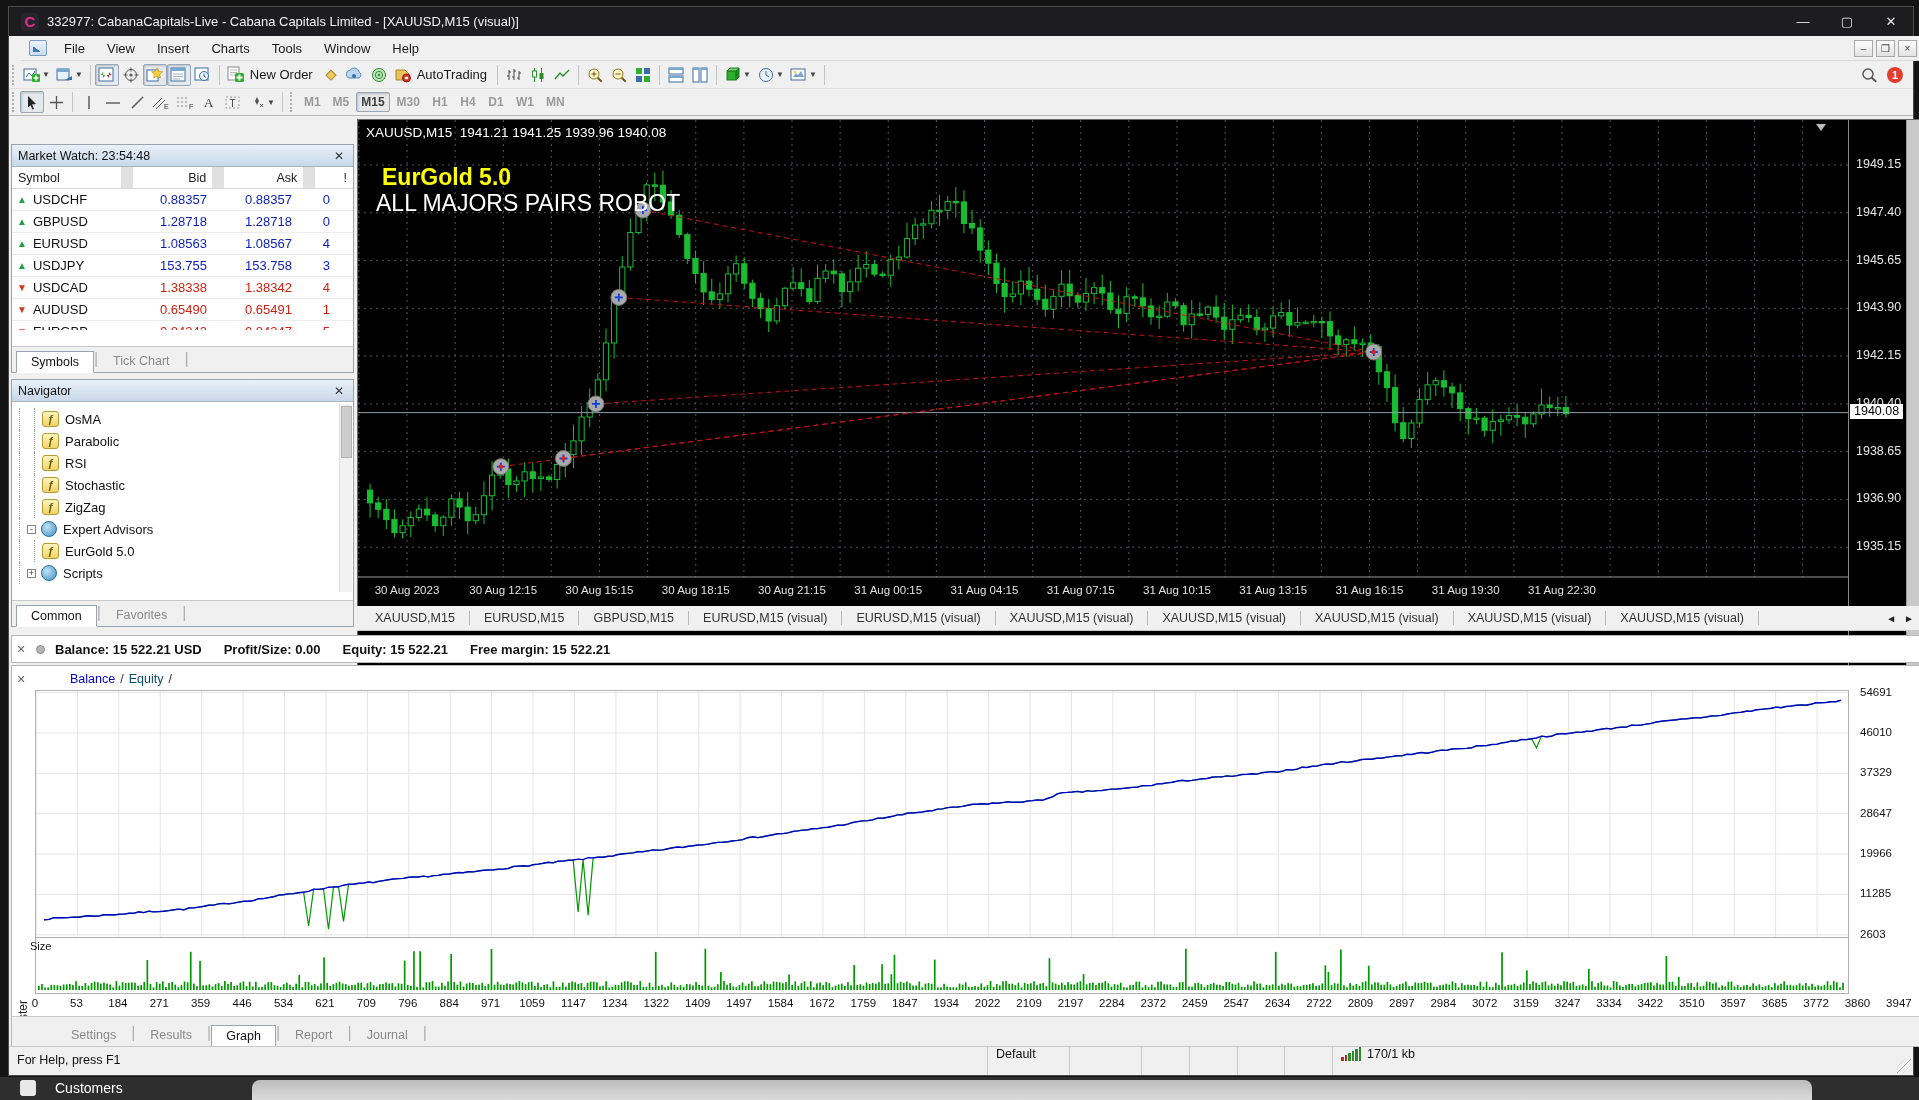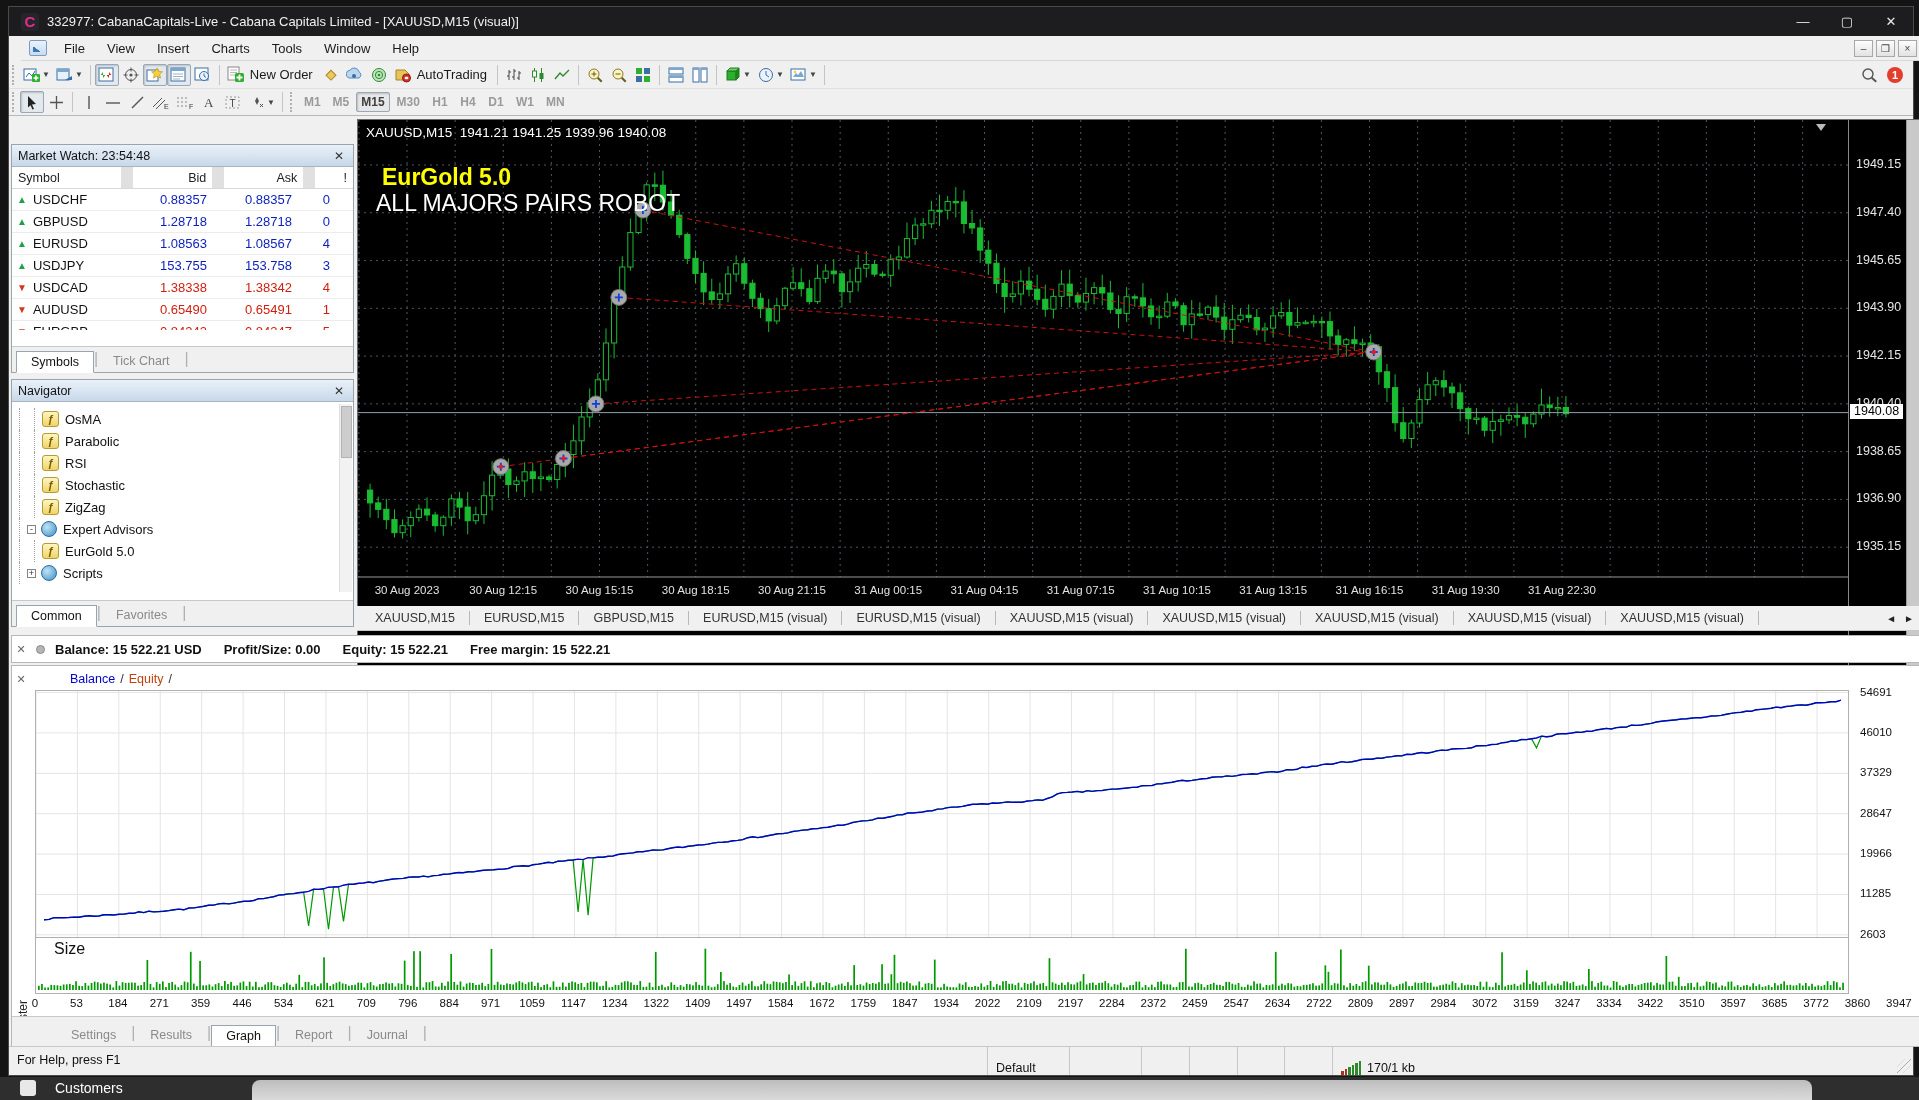--- a/index.html
+++ b/index.html
@@ -87,35 +87,35 @@
 
   
   .infobar { position:absolute; left:2px; top:628px; width:1909px; height:28px; background:#fff; border:1px solid #b8b8b8; display:flex; align-items:center; font-size:13px; color:#111; }
   .strip-close { width:18px; color:#666; font-size:11px; text-align:center; }
   .gray-dot { width:9px; height:9px; border-radius:5px; background:#b5b5b5; border:1px solid #8a8a8a; margin:0 10px 0 6px; }
   .info-seg { margin-right:22px; font-weight:bold; }
 
   
   .tester-panel { position:absolute; left:2px; top:658px; width:1909px; height:382px; background:#fff; border:1px solid #b8b8b8; }
   .tester-legend { position:absolute; left:0; top:3px; height:20px; display:flex; align-items:center; font-size:12.5px; }
-  .leg-balance { color:#0000cc; } .leg-equity { color:#c2410c; } .leg-slash { color:#333; margin:0 5px; }
+  .leg-balance { color:#0000cc; } .leg-equity { color:#0c4a6e; } .leg-slash { color:#333; margin:0 5px; }
   .leg-note { color:#e00000; }
   .graph-wrap { position:absolute; left:23px; top:24px; width:1814px; height:248px; border:1px solid #b0b0b0; background:#fff; }
   .y-label { position:absolute; left:1848px; font-size:11.5px; color:#111; }
   .size-wrap { position:absolute; left:23px; top:272px; width:1814px; height:56px; border:1px solid #b0b0b0; border-top:none; background:#fff; }
   .size-label { position:absolute; left:6px; top:2px; font-size:11.5px; color:#111; }
   .x-label { position:absolute; top:331px; transform:translateX(-50%); font-size:11.5px; color:#111; white-space:nowrap; }
   .tester-tabs { position:absolute; left:0; bottom:0; width:100%; height:30px; background:#f0f0f0; border-top:1px solid #c8c8c8; display:flex; align-items:flex-end; padding-left:44px; }
   .tester-side { position:absolute; left:0; bottom:0; width:22px; height:60px; display:flex; align-items:center; justify-content:center; }
   .tester-side span { writing-mode:vertical-rl; transform:rotate(180deg); font-size:12px; color:#222; }
 
   
   .statusbar { position:absolute; left:0; bottom:0; width:100%; height:29px; background:#f0f0f0; border-top:1px solid #c8c8c8; font-size:12.5px; color:#111; }
   .sb-help { position:absolute; left:8px; top:6px; }
-  .sb-cell { position:absolute; top:0; height:100%; border-left:1px solid #c8c8c8; display:flex; align-items:flex-end; padding-left:8px; }
+  .sb-cell { position:absolute; top:0; height:100%; border-left:1px solid #c8c8c8; display:flex; align-items:flex-start; padding-left:8px; }
   .conn-bars { display:flex; align-items:flex-end; gap:1px; margin-right:6px; }
   .conn-bars i { width:2.5px; background:#2d8a2d; display:block; }
   .conn-bars i.r { background:#b03020; }
   .resize-grip { position:absolute; right:2px; bottom:2px; width:14px; height:14px;
     background:linear-gradient(135deg,transparent 48%,#aaa 50%,transparent 52%) ,
                linear-gradient(135deg,transparent 28%,#aaa 30%,transparent 32%),
                linear-gradient(135deg,transparent 68%,#aaa 70%,transparent 72%); }
 
   
   .taskstrip { position:absolute; left:0; top:1077px; width:1919px; height:23px; background:#2e2e2e; overflow:hidden; }
@@ -1674,21 +1674,21 @@
             <rect x="1784.5" y="48.2" width="1.7" height="3.8" fill="#009a00"></rect>
             <rect x="1787.6" y="46.9" width="1.7" height="5.1" fill="#009a00"></rect>
             <rect x="1790.7" y="43.2" width="1.7" height="8.8" fill="#009a00"></rect>
             <rect x="1793.8" y="47.1" width="1.7" height="4.9" fill="#009a00"></rect>
             <rect x="1796.9" y="43.1" width="1.7" height="8.9" fill="#009a00"></rect>
             <rect x="1800.0" y="44.3" width="1.7" height="7.7" fill="#009a00"></rect>
             <rect x="1803.1" y="49.3" width="1.7" height="2.7" fill="#009a00"></rect>
             <rect x="1806.2" y="44.7" width="1.7" height="7.3" fill="#009a00"></rect>
           </svg>
       </div>
-      <div class="size-label" style="position:absolute;left:42px;top:274px;font-size:16px;color:#111">Size</div>
+      <div class="size-label" style="position:absolute;left:18px;top:274px;font-size:11px;color:#111">Size</div>
       <div id="tester-xlabels">
           <div class="x-label" style="left: 23px;">0</div>
           <div class="x-label" style="left: 64.42px;">53</div>
           <div class="x-label" style="left: 105.84px;">184</div>
           <div class="x-label" style="left: 147.26px;">271</div>
           <div class="x-label" style="left: 188.68px;">359</div>
           <div class="x-label" style="left: 230.1px;">446</div>
           <div class="x-label" style="left: 271.52px;">534</div>
           <div class="x-label" style="left: 312.94px;">621</div>
           <div class="x-label" style="left: 354.36px;">709</div>

